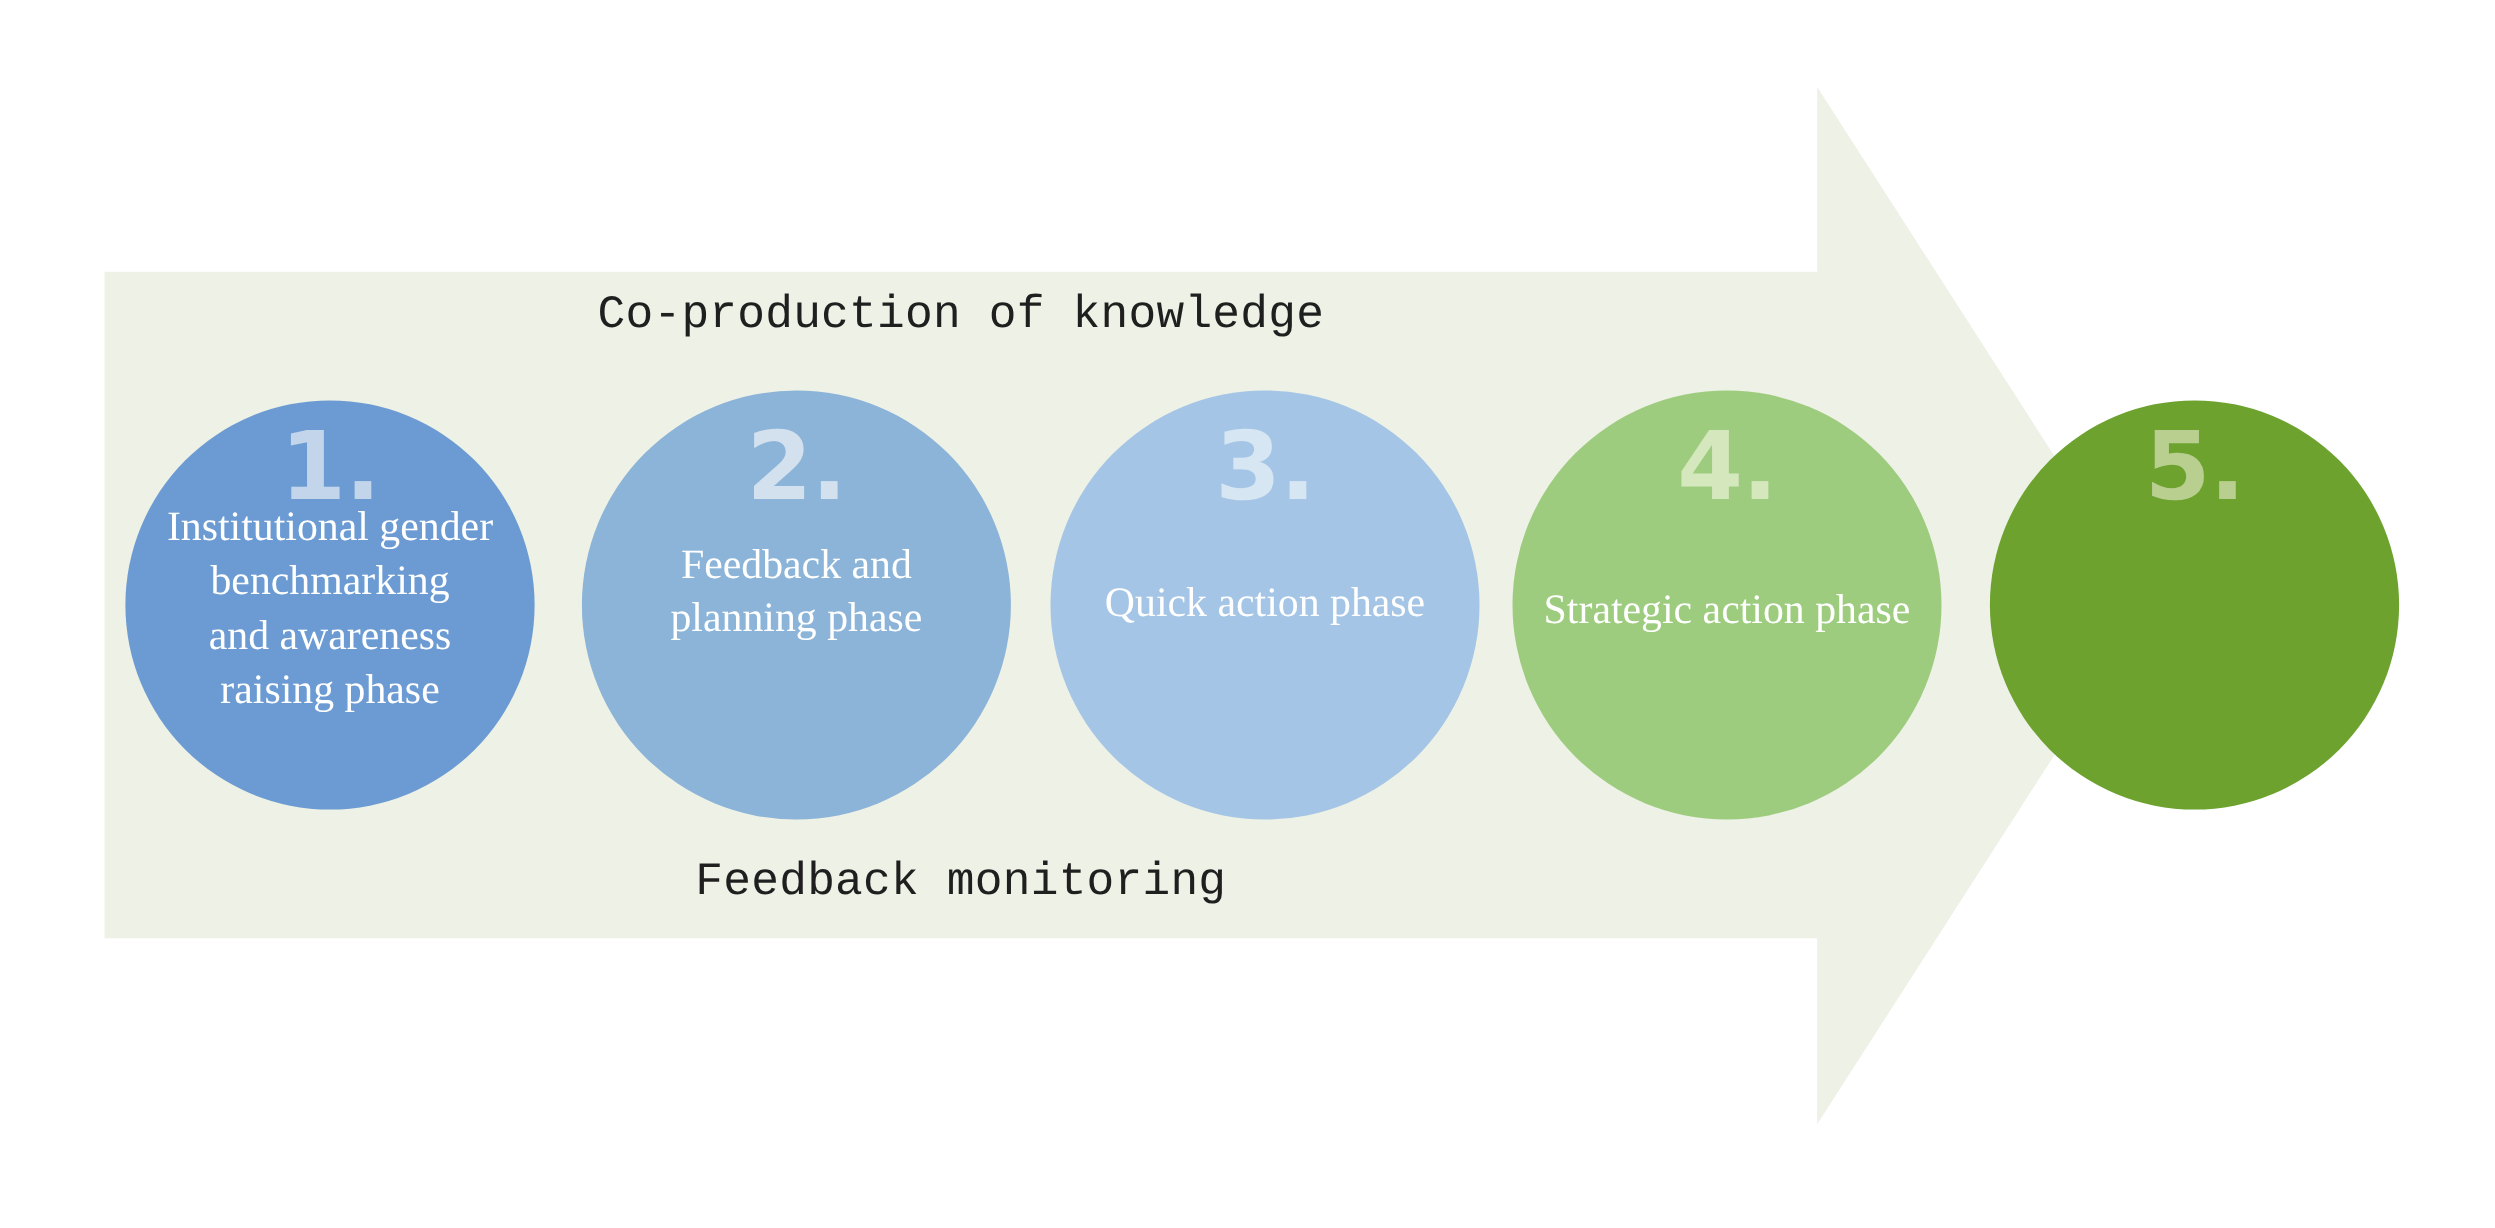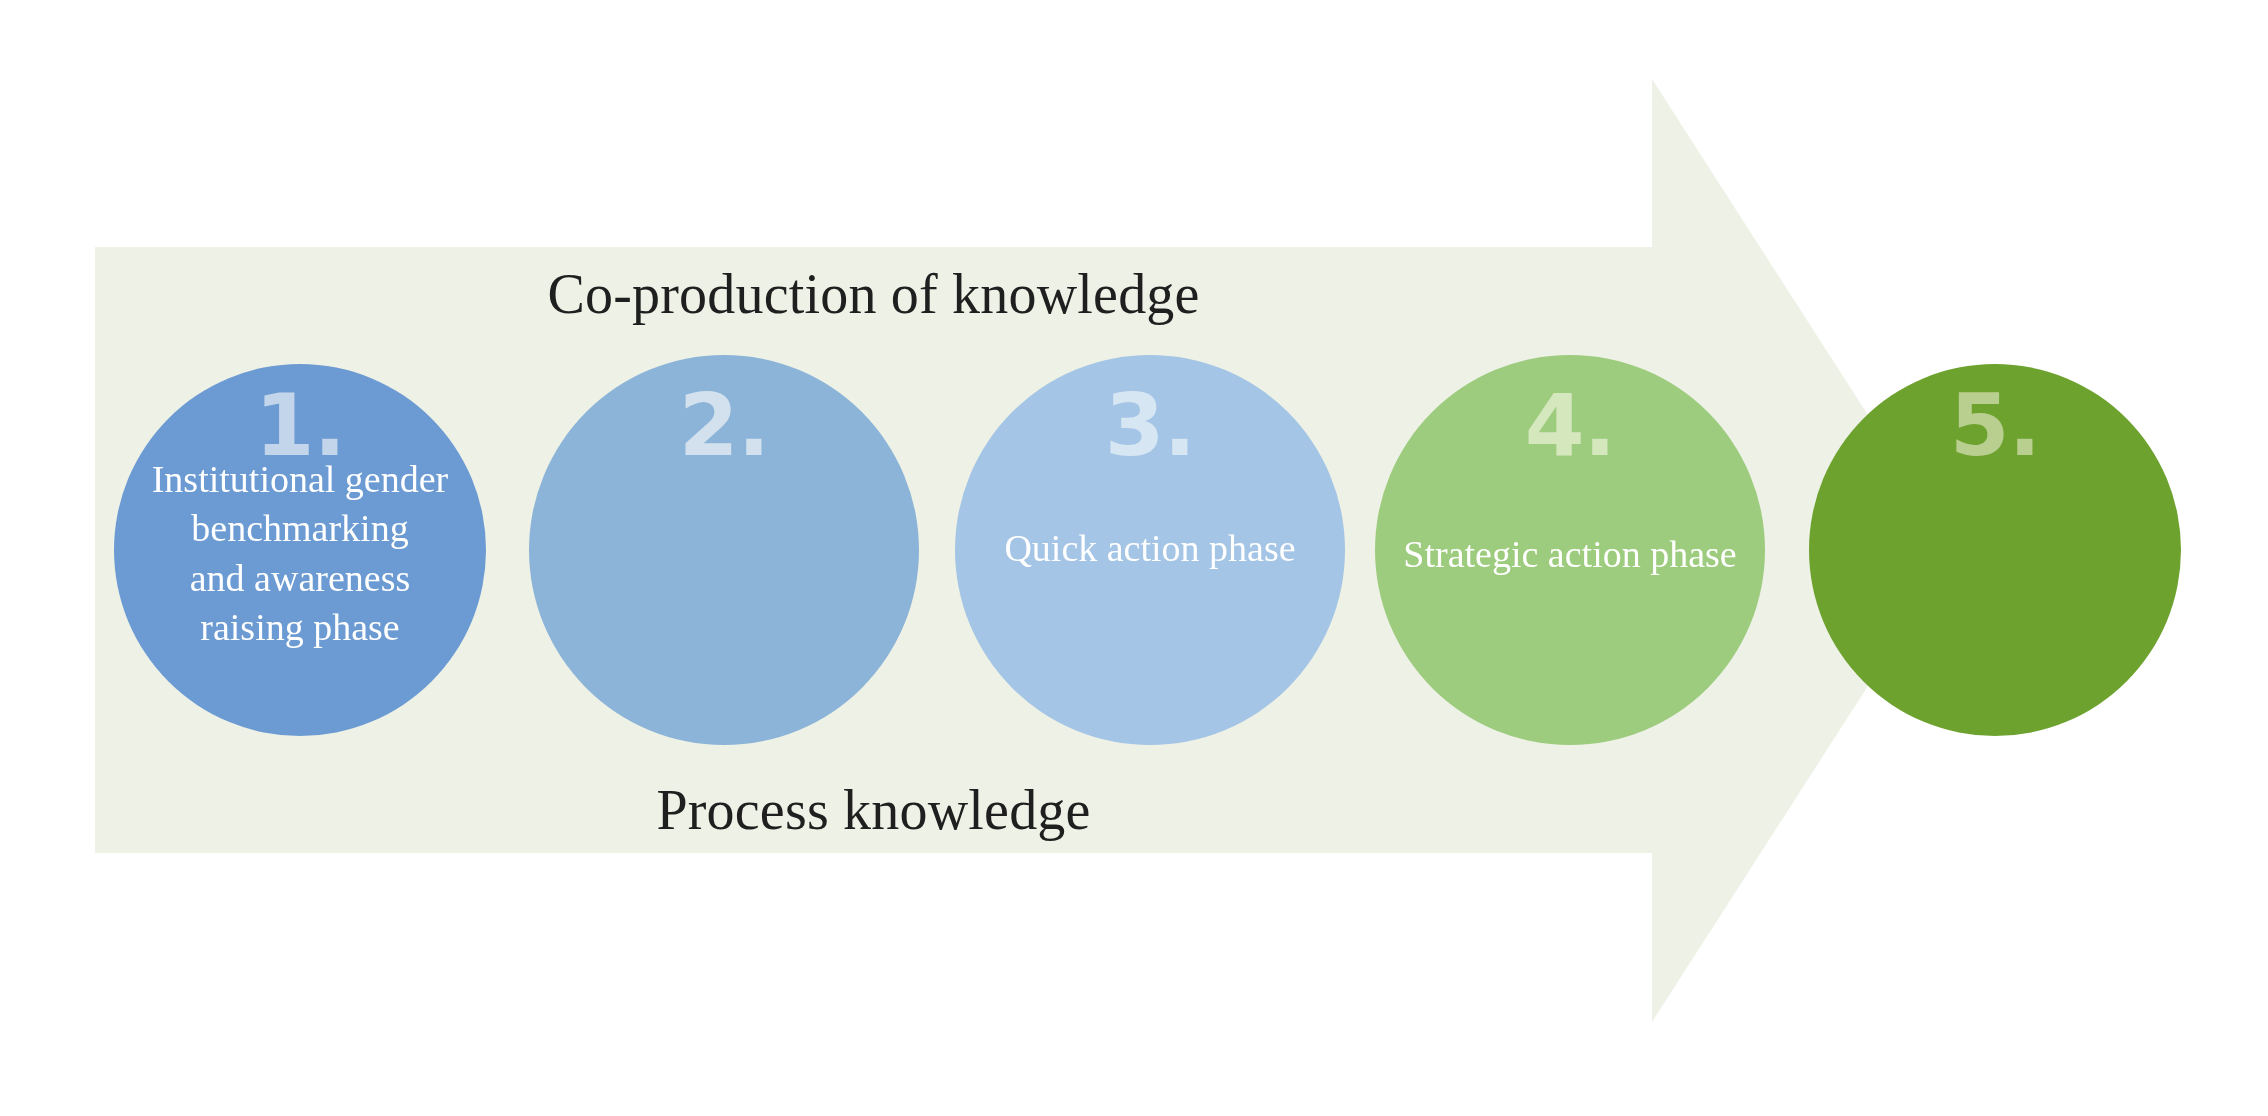--- a/index.html
+++ b/index.html
@@ -26,22 +26,22 @@
     top: 0;
     width: 2268px;
     height: 1116px;
   }
   .band-label {
     position: absolute;
     left: 0;
     width: 1700px;
     text-align: center;
     color: #1f1f1f;
-    font-size: 56px;
-    font-family: Liberation Serif, serif;
+    font-size: 42px;
+    font-family: Liberation Mono, monospace;
     letter-spacing: 0.2px;
     white-space: nowrap;
   }
   #label-top { top: 262px; }
   #label-bottom { top: 778px; }
 
   .phase-circle {
     position: absolute;
     border-radius: 50%;
     box-sizing: border-box;
@@ -76,32 +76,34 @@
 <body>
 
 <div id="stage">
 
   <svg id="arrow-svg" viewBox="0 0 2268 1116" preserveAspectRatio="none" aria-hidden="true">
     <polygon id="arrow-shape" points="95,247 1652,247 1652,79 1955,550.5 1652,1022 1652,853 95,853" fill="#eef1e6"></polygon>
   </svg>
 
   <div class="band-label" id="label-top" style="left: 23.5px; color: rgb(31, 31, 31);">Co-production of knowledge</div>
 
-  <div class="band-label" id="label-bottom" style="left: 23.5px; color: rgb(31, 31, 31);">Process knowledge</div>
+  <div class="band-label" id="label-bottom" style="left: 23.5px; color: rgb(31, 31, 31);">Feedback monitoring</div>
 
   <div class="phase-circle" id="phase-1" style="left: 114px; top: 364px; width: 372px; height: 372px; background: rgb(107, 155, 210);">
     <div class="phase-number" style="color: rgb(195, 213, 234); top: 18px;">1.</div>
     <div class="phase-text" style="top: 91px;">Institutional gender
 benchmarking
 and awareness
 raising phase</div>
   </div>
 
   <div class="phase-circle" id="phase-2" style="left: 529px; top: 355px; width: 390px; height: 390px; background: rgb(139, 180, 216);">
     <div class="phase-number" style="color: rgb(211, 225, 238); top: 27px;">2.</div>
+    <div class="phase-text" style="top: 134px;">Feedback and
+planning phase</div>
   </div>
 
   <div class="phase-circle" id="phase-3" style="left: 955px; top: 355px; width: 390px; height: 390px; background: rgb(164, 197, 229);">
     <div class="phase-number" style="color: rgb(215, 230, 243); top: 27px;">3.</div>
     <div class="phase-text" style="top: 169px;">Quick action phase</div>
   </div>
 
   <div class="phase-circle" id="phase-4" style="left: 1375px; top: 355px; width: 390px; height: 390px; background: rgb(157, 204, 126);">
     <div class="phase-number" style="color: rgb(212, 231, 189); top: 27px;">4.</div>
     <div class="phase-text" style="top: 161px; margin-top: 14px;">Strategic action phase</div>

